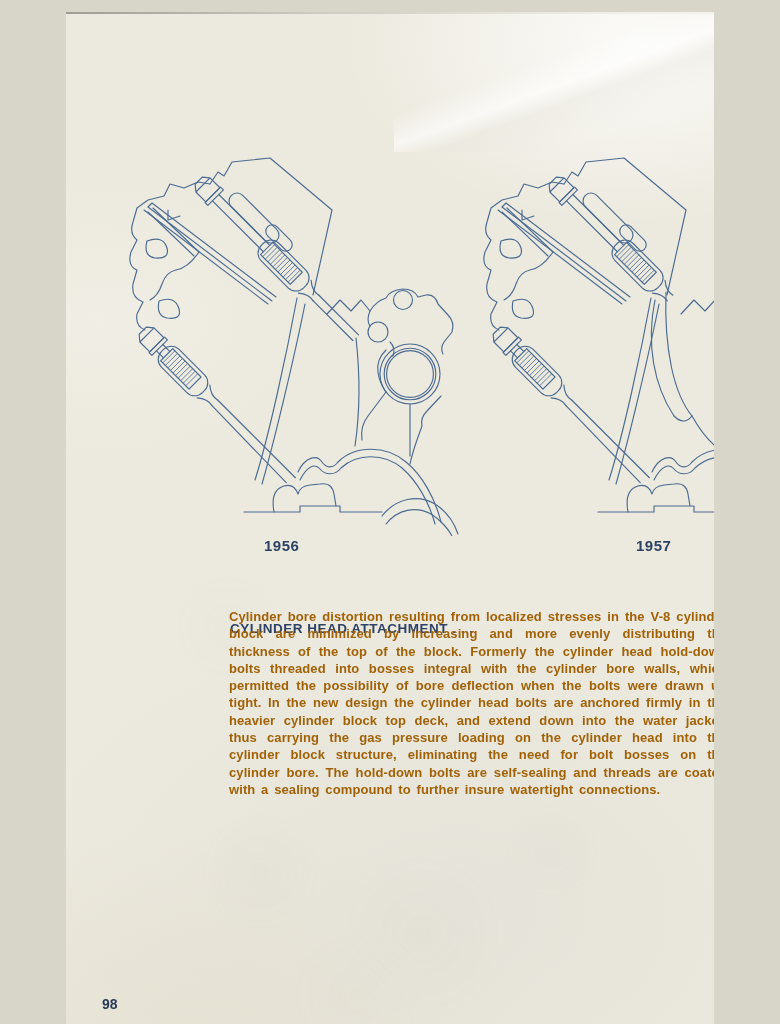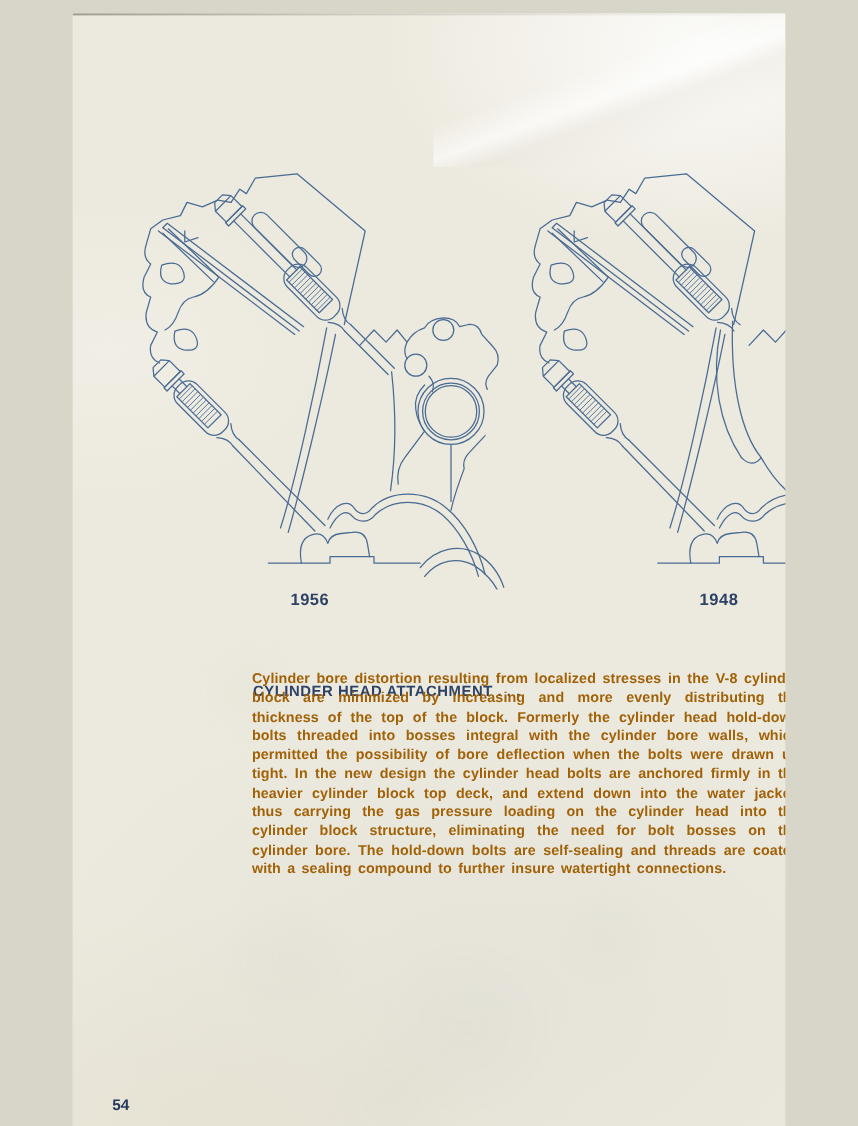--- a/index.html
+++ b/index.html
@@ -170,19 +170,19 @@
   </div>
 
   <div class="fig" id="fig-1957">
     <svg viewBox="0 0 335 382">
       <use href="#engine-base"></use>
       <use href="#tail-1957"></use>
     </svg>
   </div>
 
   <div class="fig-label" id="label-1956">1956</div>
-  <div class="fig-label" id="label-1957">1948</div>
+  <div class="fig-label" id="label-1957">1957</div>
 
   <div class="section-heading">CYLINDER HEAD ATTACHMENT .  .  .</div>
   <div class="section-body">Cylinder bore distortion resulting from localized stresses in the V-8 cylinder block are minimized by increasing and more evenly distributing the thickness of the top of the block. Formerly the cylinder head hold-down bolts threaded into bosses integral with the cylinder bore walls, which permitted the possibility of bore deflection when the bolts were drawn up tight. In the new design the cylinder head bolts are anchored firmly in the heavier cylinder block top deck, and extend down into the water jacket, thus carrying the gas pressure loading on the cylinder head into the cylinder block structure, eliminating the need for bolt bosses on the cylinder bore. The hold-down bolts are self-sealing and threads are coated with a sealing compound to further insure watertight connections.</div>
 
-  <div class="page-number">54</div>
+  <div class="page-number">98</div>
 </div>
 
 </body></html>

